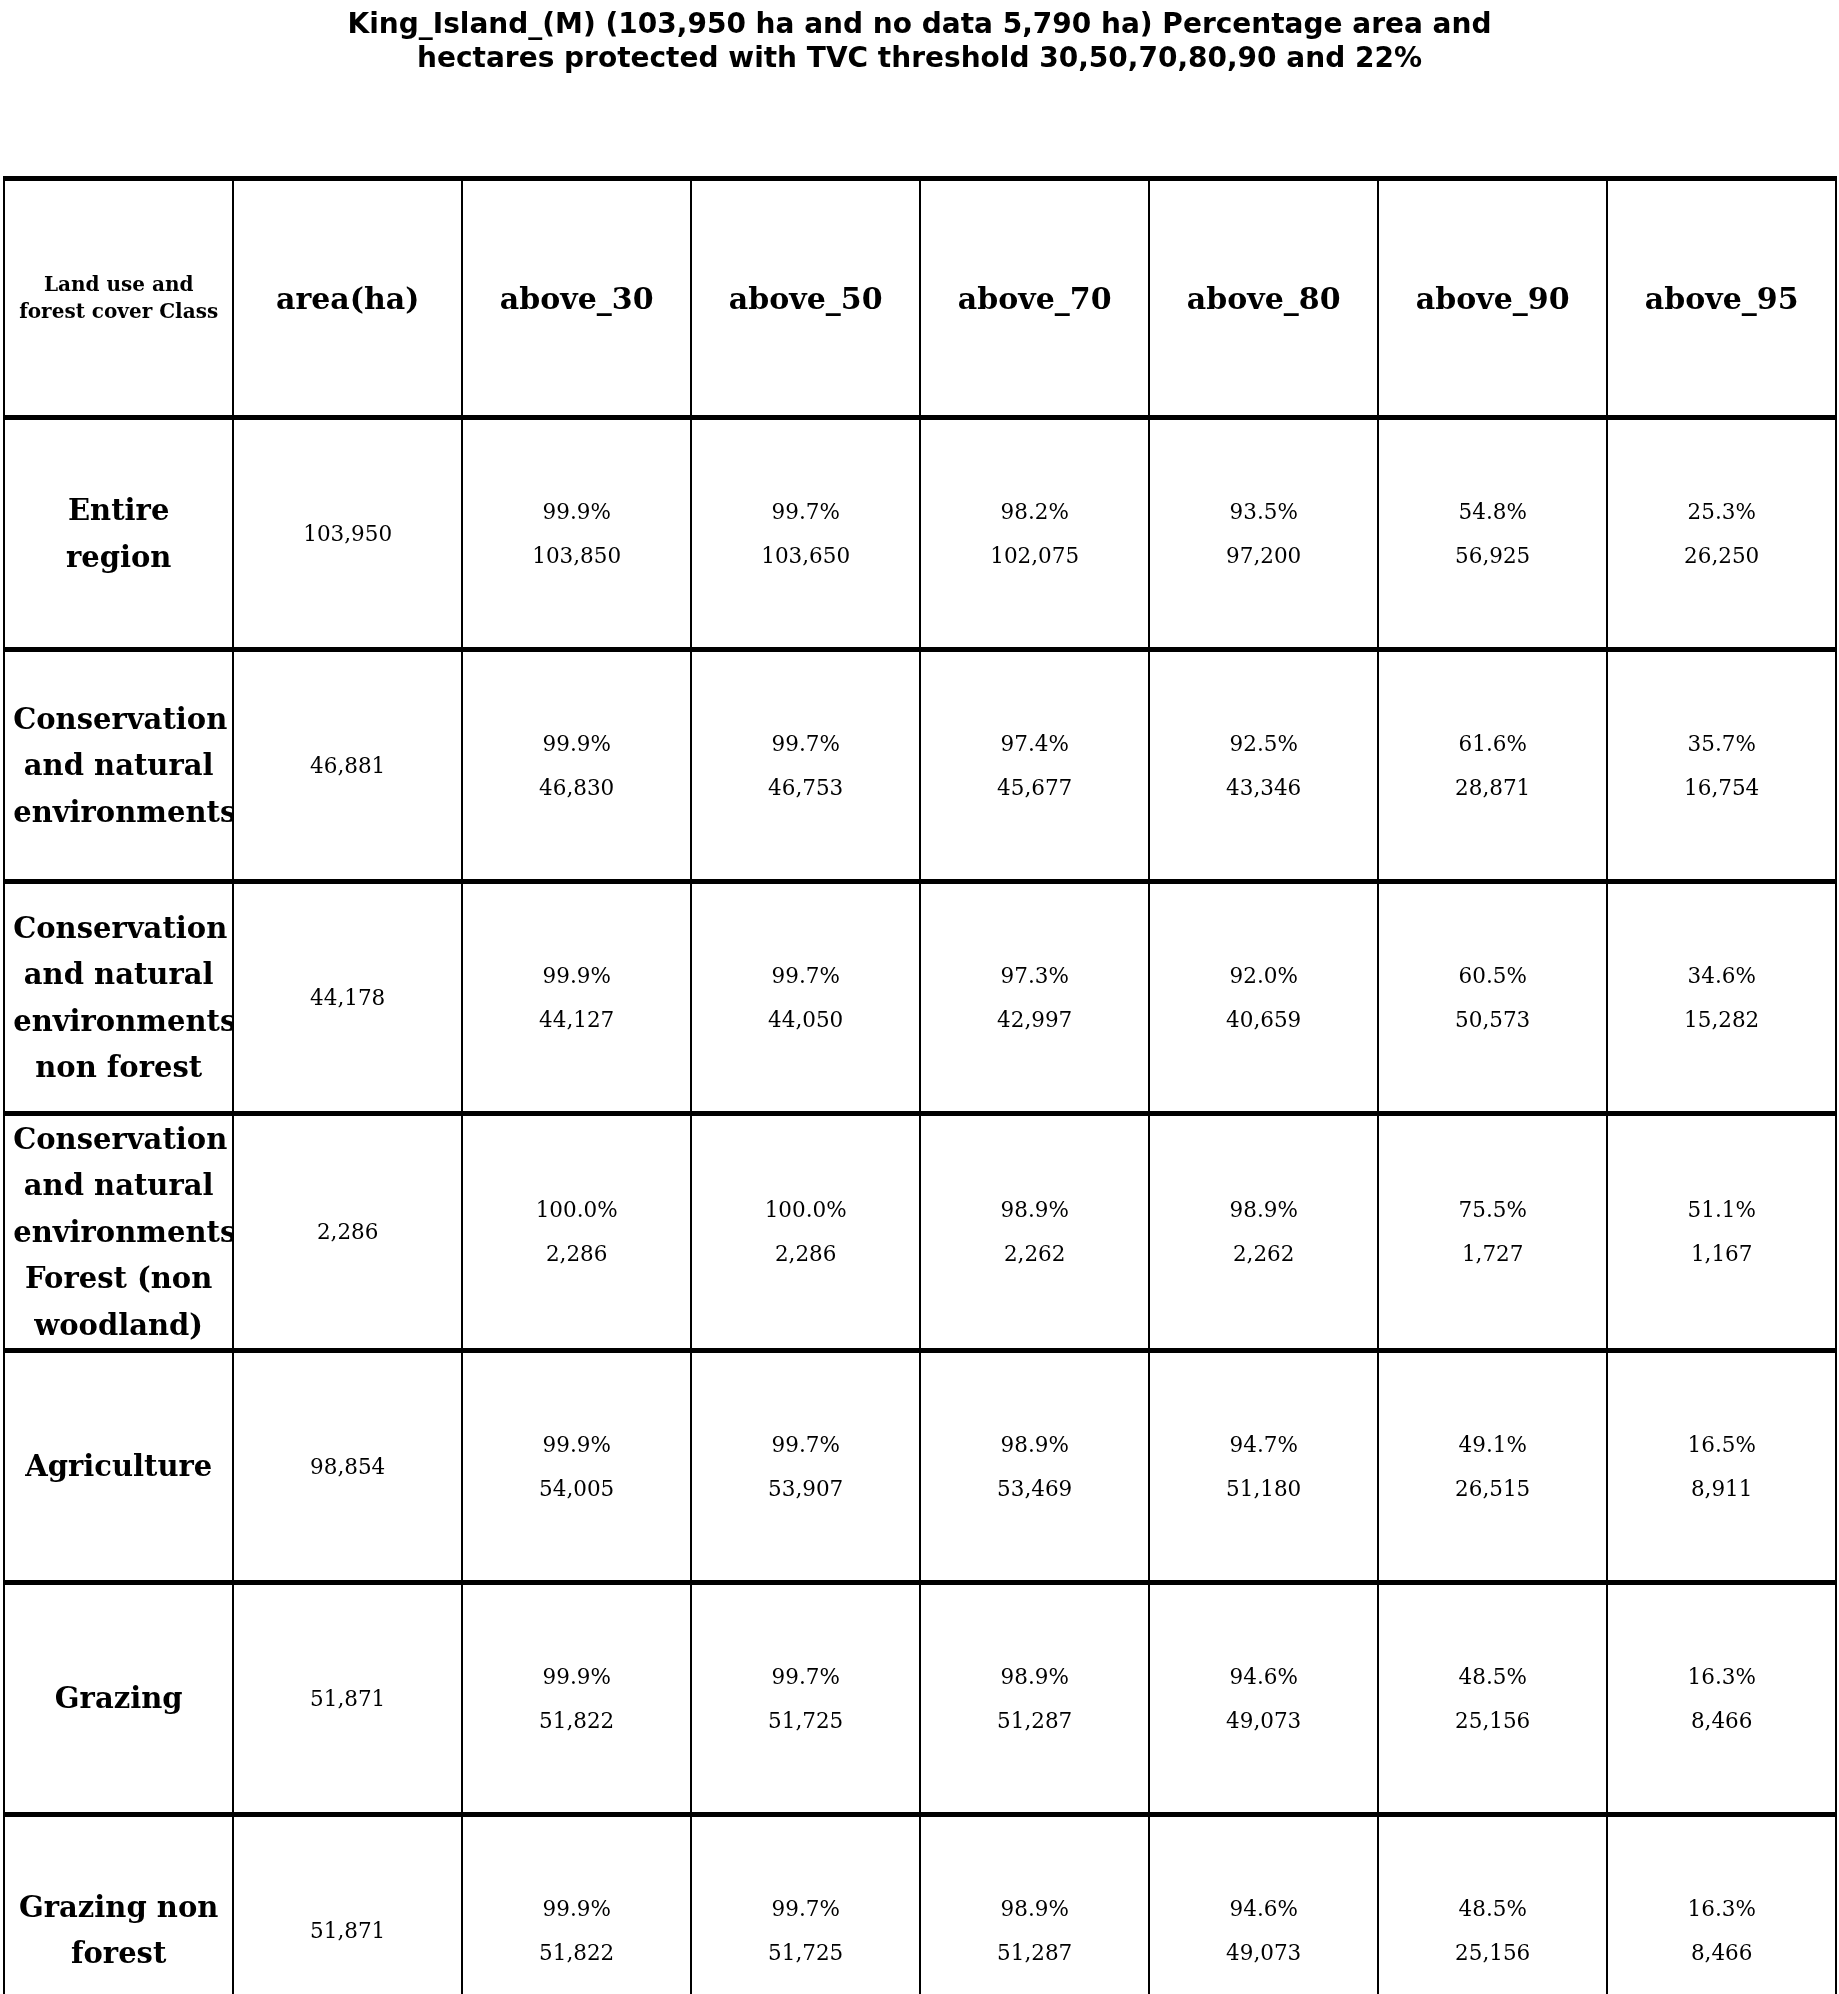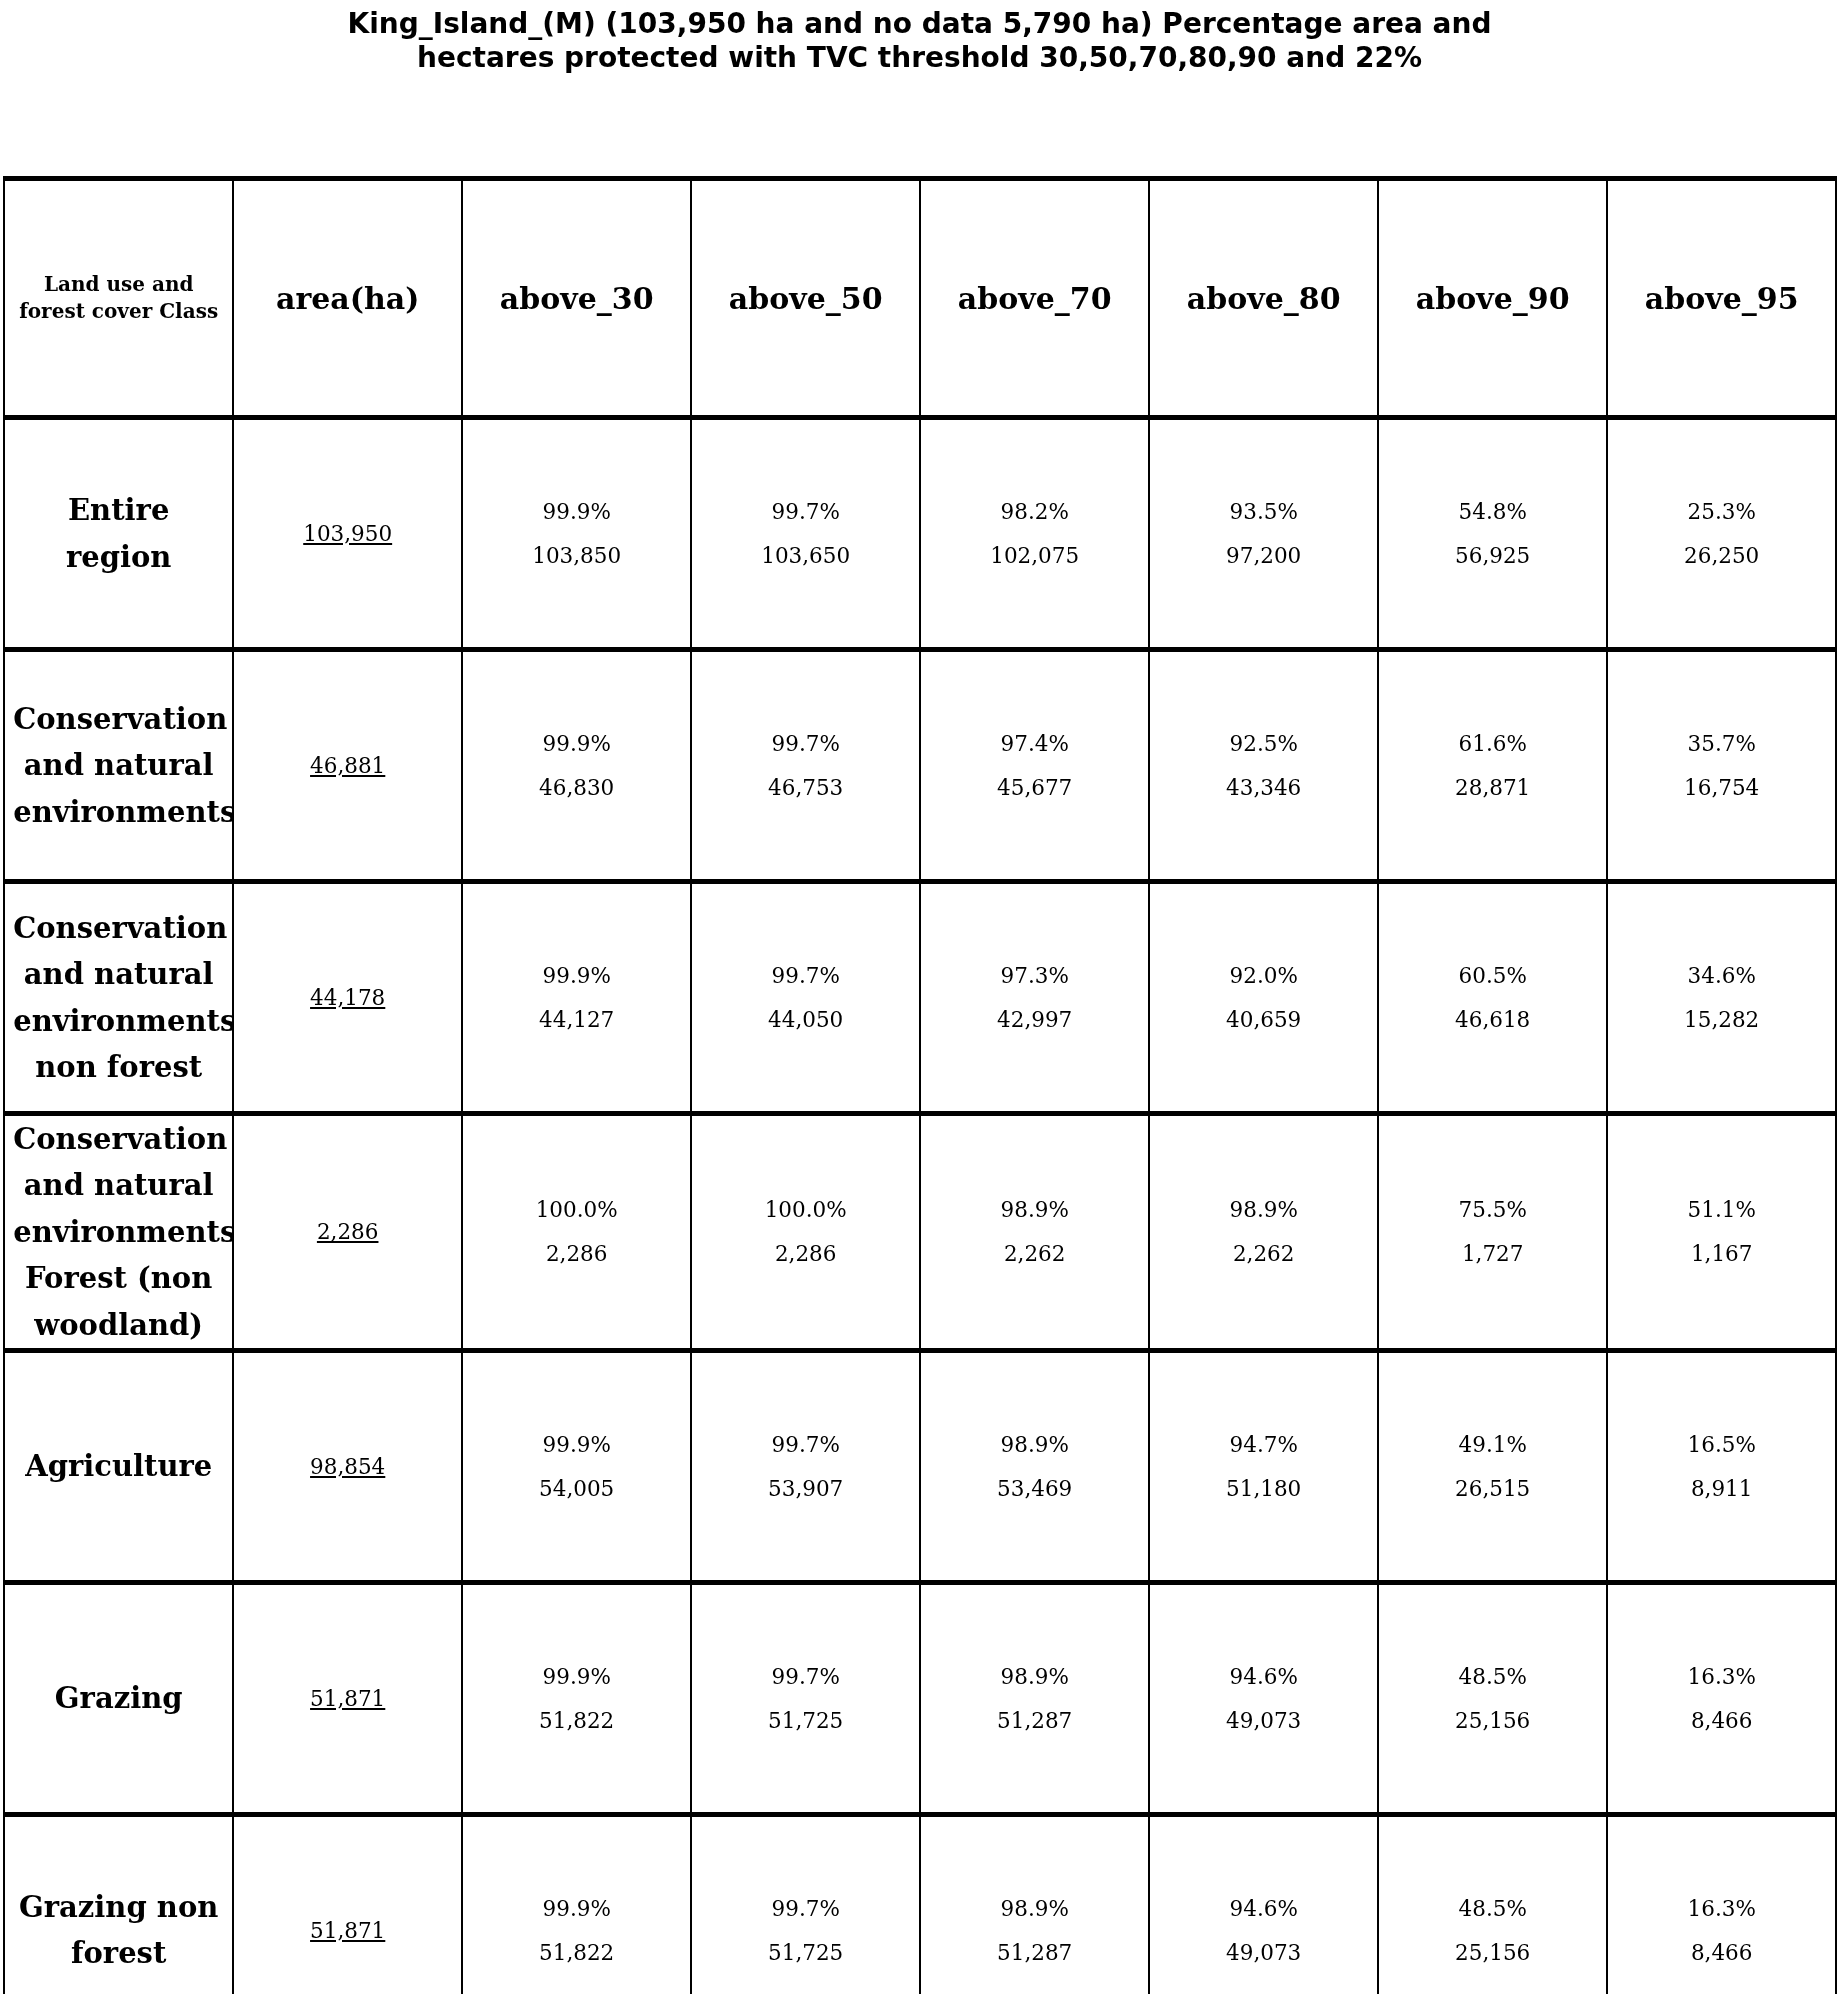--- a/index.html
+++ b/index.html
@@ -11,21 +11,21 @@
   
   table.main{position:absolute;left:3.2px;top:176px;border-collapse:collapse;table-layout:fixed;
              width:1832px;}
   table.main th,table.main td{border:solid #000;border-width:5.2px 2px;text-align:center;
              vertical-align:middle;padding:0 8px;overflow:hidden;}
   tr.hdr{height:239px;}
   tr.datarow{height:232px;}
   th.corner{font-size:20px;font-weight:bold;line-height:1.35;}
   th.colhead{font-size:30px;font-weight:bold;}
   th.rowlabel{font-size:29px;font-weight:bold;line-height:1.6;padding-bottom:16px;}
-  td.area{font-size:21.5px;padding-bottom:16px;text-decoration:underline;}
+  td.area{font-size:21.5px;padding-bottom:16px;}
   td.tcell{font-size:21.5px;padding-bottom:16px;}
   td.tcell .pct{margin-bottom:19px;}
 </style>
 </head>
 <body>
 
 <div class="page">
 
   <div class="title">
     <div>King_Island_(M) (103,950 ha and no data 5,790 ha) Percentage area and</div>
@@ -126,21 +126,21 @@
         <td class="tcell">
             <div class="pct">97.3%</div>
             <div class="ha">42,997</div>
           </td>
         <td class="tcell">
             <div class="pct">92.0%</div>
             <div class="ha">40,659</div>
           </td>
         <td class="tcell">
             <div class="pct">60.5%</div>
-            <div class="ha">46,618</div>
+            <div class="ha">50,573</div>
           </td>
         <td class="tcell">
             <div class="pct">34.6%</div>
             <div class="ha">15,282</div>
           </td>
       </tr>
       <tr class="datarow">
         <th class="rowlabel">Conservation and natural environments Forest (non woodland)</th>
         <td class="area">2,286</td>
         <td class="tcell">

